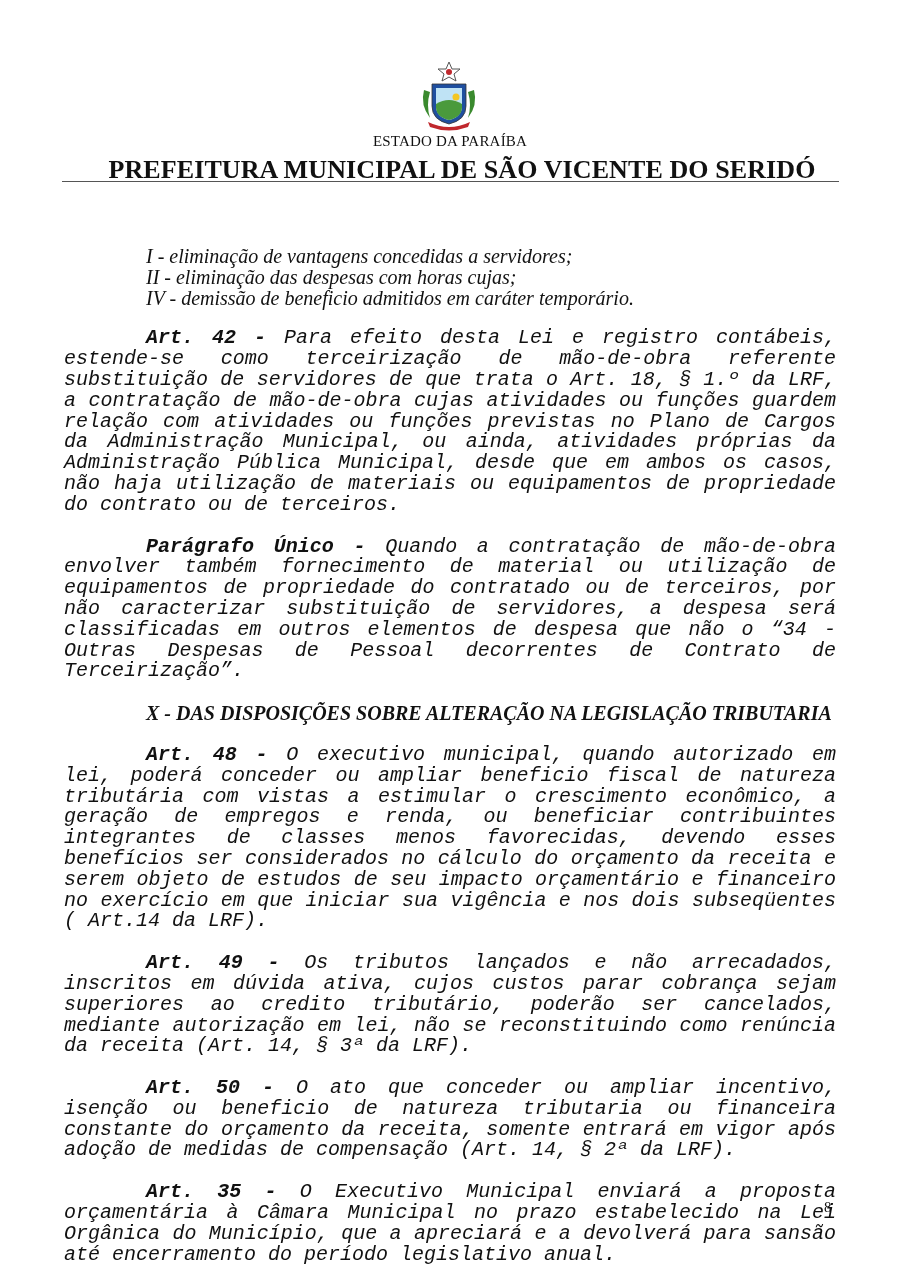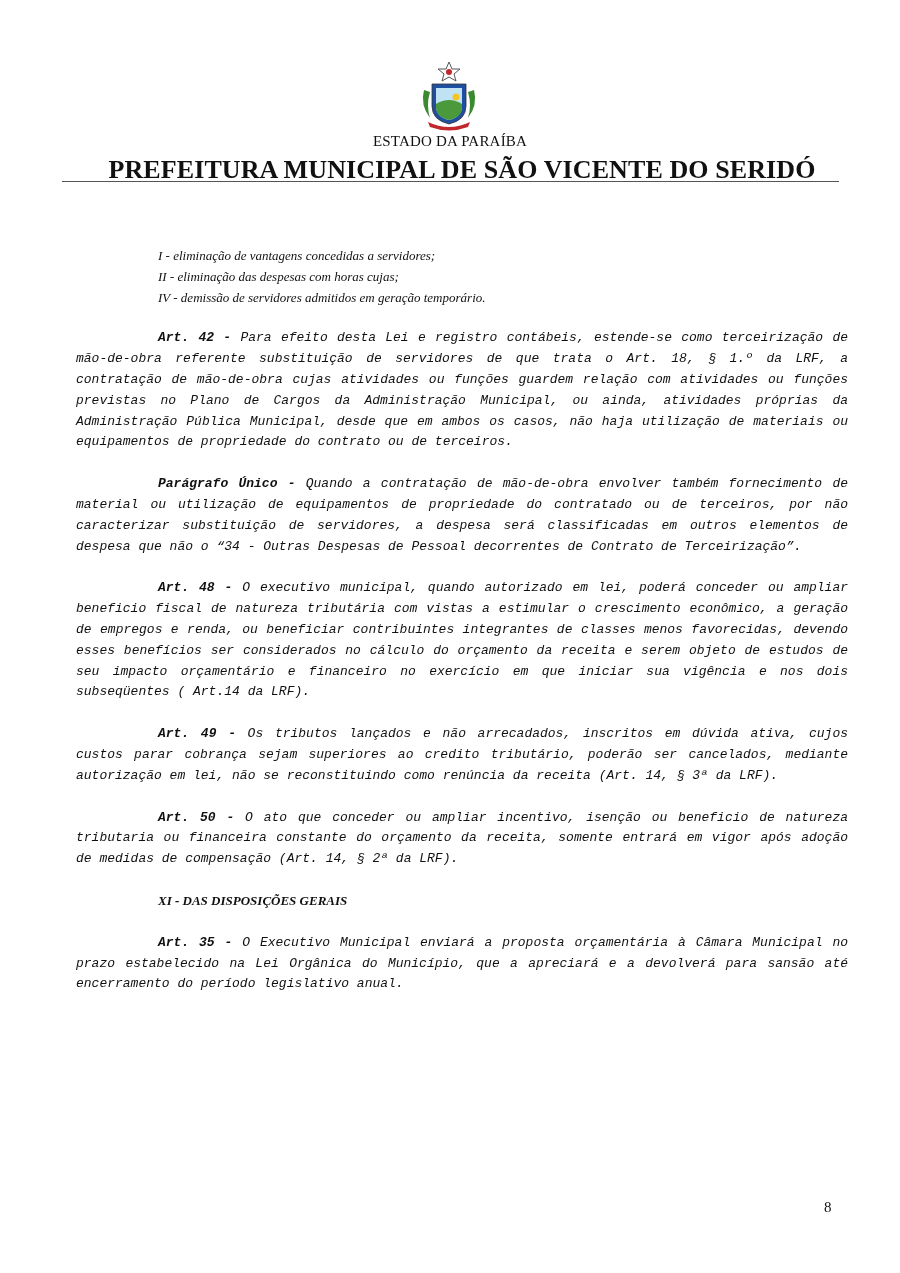--- a/index.html
+++ b/index.html
@@ -5,22 +5,22 @@
   html, body { margin: 0; padding: 0; background: #ffffff; }
   body { width: 900px; height: 1273px; position: relative; overflow: hidden;
          font-family: "Liberation Serif", "DejaVu Serif", serif; color: #111; }
   .crest { position: absolute; left: 416px; top: 60px; width: 66px; height: 72px; }
   .state { position: absolute; left: 0; width: 900px; top: 133px; text-align: center;
            font-size: 15px; letter-spacing: 0.2px; }
   .pref { position: absolute; left: 12px; width: 900px; top: 155px; text-align: center;
           font-size: 26px; font-weight: bold; letter-spacing: 0.1px; }
   .rule { position: absolute; left: 62px; top: 181px; width: 777px; height: 0;
           border-top: 1px solid #555; }
-  .content { position: absolute; left: 76px; top: 246px; width: 772px;
-             font-size: 13px; line-height: 20.8px; font-style: italic; }
+  .content { position: absolute; left: 64px; top: 246px; width: 772px;
+             font-size: 20px; line-height: 20.8px; font-style: italic; }
   .list { margin-left: 82px; }
   .list div { white-space: nowrap; }
   p { margin: 0; text-align: justify; }
   .par { text-indent: 82px; font-family: Liberation Mono, monospace; }
   .gap { margin-top: 21px; }
   .b { font-weight: bold; }
   .heading { margin-left: 82px; font-weight: bold; }
   .pagenum { position: absolute; left: 824px; top: 1199px; font-size: 15px; font-style: normal; }
 </style>
 </head>
@@ -39,45 +39,45 @@
 </svg>
 
 <div class="state">ESTADO DA PARAÍBA</div>
 <div class="pref">PREFEITURA MUNICIPAL DE SÃO VICENTE DO SERIDÓ</div>
 <div class="rule"></div>
 
 <div class="content">
   <div class="list">
     <div>I - eliminação de vantagens concedidas a servidores;</div>
     <div>II - eliminação das despesas com horas cujas;</div>
-    <div>IV - demissão de servidores admitidos em geração temporário.</div>
+    <div>IV - demissão de beneficio admitidos em caráter temporário.</div>
   </div>
 
   <p class="par gap" style="margin-top:20px;">
     <span class="b">Art.  42 -</span><span> Para efeito desta Lei e registro contábeis, estende-se como terceirização de mão-de-obra referente  substituição de servidores de que trata o Art. 18, § 1.º da LRF, a contratação de mão-de-obra cujas atividades ou funções guardem relação com atividades ou funções previstas no Plano de Cargos da Administração Municipal, ou ainda, atividades próprias da Administração Pública Municipal, desde que em ambos os casos, não haja utilização de materiais ou equipamentos de propriedade do contrato ou de terceiros.</span>
   </p>
 
   <p class="par gap">
     <span class="b">Parágrafo Único -</span><span> Quando a contratação de mão-de-obra envolver também fornecimento de material ou utilização de equipamentos de propriedade do contratado ou de terceiros, por não caracterizar substituição de servidores, a despesa será classificadas em outros elementos de despesa que não o “34 -  Outras Despesas de Pessoal decorrentes de Contrato de Terceirização”.</span>
   </p>
 
+  <div class="heading gap">X - DAS DISPOSIÇÕES SOBRE ALTERAÇÃO NA LEGISLAÇÃO TRIBUTARIA</div>
 
   <p class="par gap">
     <span class="b">Art. 48 -</span><span> O executivo municipal, quando autorizado em lei, poderá conceder ou ampliar beneficio fiscal de natureza tributária com vistas a estimular o crescimento econômico, a geração de empregos e renda, ou beneficiar  contribuintes  integrantes de classes menos favorecidas, devendo esses benefícios ser considerados no cálculo do orçamento da receita e serem objeto de estudos de seu impacto orçamentário e financeiro no exercício em que iniciar sua vigência e nos dois subseqüentes ( Art.14 da LRF).</span>
   </p>
 
   <p class="par gap">
     <span class="b">Art. 49 -</span><span> Os tributos lançados e não arrecadados, inscritos em dúvida ativa, cujos custos parar cobrança sejam superiores ao credito tributário, poderão ser cancelados, mediante autorização em lei, não se reconstituindo como renúncia da receita (Art. 14, § 3ª da LRF).</span>
   </p>
 
   <p class="par gap">
     <span class="b">Art. 50 -</span><span> O ato que conceder ou ampliar incentivo, isenção ou beneficio de natureza tributaria ou financeira constante do orçamento da receita, somente entrará em vigor após adoção de medidas de compensação (Art. 14,  §  2ª da LRF).</span>
   </p>
 
-  <div class="heading gap">XI - DAS DISPOSIÇÕES GERAIS</div>
 
   <p class="par gap">
     <span class="b">Art. 35 -</span><span> O Executivo Municipal enviará a proposta orçamentária à Câmara Municipal no prazo estabelecido na Lei Orgânica do Município, que a apreciará e a devolverá para sansão até encerramento do período legislativo anual.</span>
   </p>
 
 </div>
 
 <div class="pagenum">8</div>
 
 </body></html>

